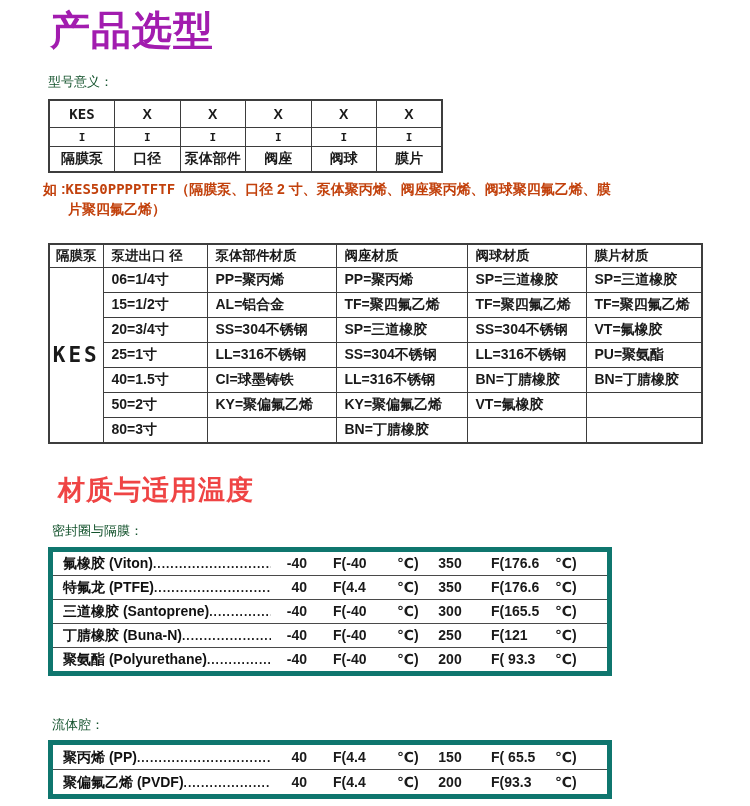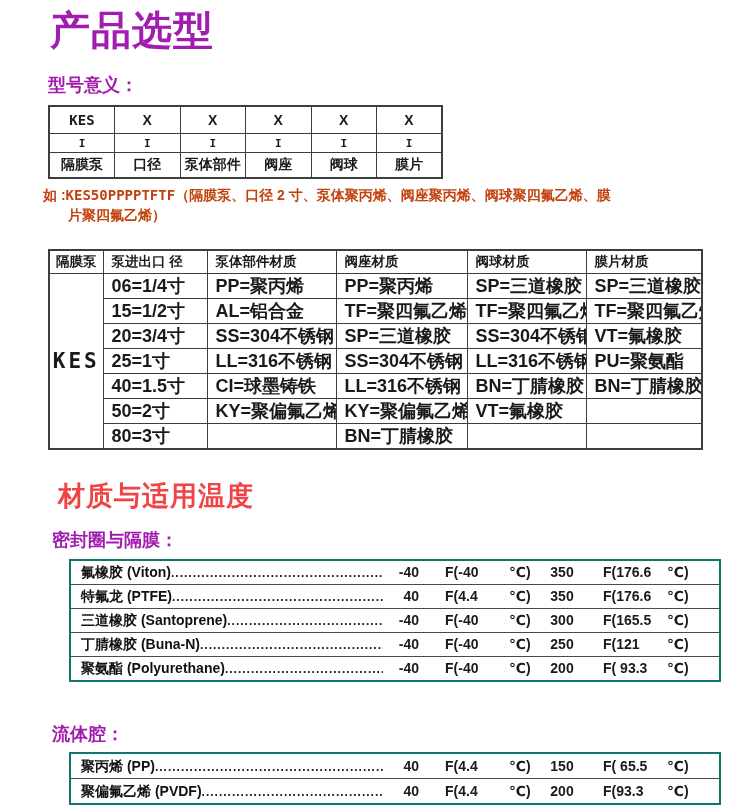--- a/index.html
+++ b/index.html
@@ -12,53 +12,53 @@
   .h1 {
     margin:0 0 0 50px; padding-top:13px;
     font-size:40px; line-height:34px; font-weight:bold;
     color:#a21caf; letter-spacing:1px;
   }
   .h2 {
     margin:30px 0 0 58px;
     font-size:27px; line-height:32px; font-weight:bold;
     color:#ef4444; letter-spacing:1px;
   }
-  .lbl { font-size:18px; font-weight:700; color:#a21caf; }
+  .lbl { font-size:13px; font-weight:400; color:#14532d; }
   .lbl-model { margin:26px 0 0 48px; }
   .lbl-seal  { margin:16px 0 0 52px; }
   .lbl-fluid { margin:40px 12px 0 52px; }
   
   table { border-collapse:collapse; table-layout:fixed; }
   .model-table { width:395px; margin:8px 0 0 48px; border:2px solid #3d3d3d; }
   .model-table td {
     border:1px solid #3d3d3d; text-align:center;
     font-size:14px; font-weight:700; padding:0;
   }
   .model-table tr:nth-child(1) td { height:26px; }
   .model-table tr:nth-child(2) td { height:18px; font-size:11px; font-family:"DejaVu Sans Mono",monospace; }
   .model-table tr:nth-child(3) td { height:24px; }
   .mono { font-family:"DejaVu Sans Mono","Liberation Mono",monospace; }
   
   .example { margin:6px 0 0 43px; font-size:14px; line-height:20px; font-weight:700; color:#c2410c; width:660px; }
   .example .l2 { padding-left:25px; }
   
   .sel-table { width:653px; margin:24px 0 0 48px; border:2px solid #3d3d3d; }
   .sel-table th, .sel-table td {
-    border:1px solid #3d3d3d; font-size:18px; font-weight:700;
+    border:1px solid #3d3d3d; font-size:14px; font-weight:700;
     text-align:left; padding:0 0 0 8px; white-space:nowrap; overflow:hidden;
   }
   .sel-table th { height:22px; font-size:13.5px; }
   .sel-table td { height:24px; }
   .sel-table th.center { text-align:center; padding:0; }
   .sel-table td.kes {
     text-align:center; padding:0; font-size:21px; letter-spacing:3px;
     font-family:"DejaVu Sans Mono","Liberation Mono",monospace; font-weight:700;
   }
   
-  .temp-table { width:652px; margin:7px 0 0 69px; border:2px solid #0f766e; box-sizing:border-box; }
+  .temp-table { width:564px; margin:7px 0 0 48px; border:5px solid #0f766e; box-sizing:border-box; }
   .temp-table.fluid { margin-top:6px; }
   .trow {
     display:flex; align-items:baseline;
     line-height:23px; height:23px;
     padding:0 20px 0 10px; white-space:nowrap;
   }
   .temp-table.fluid .trow { line-height:24px; height:24px; }
   .trow + .trow { border-top:1.5px solid #4a4a4a; }
   .tname { font-size:14px; font-weight:700; color:#111; }
   .dots { flex:1 1 auto; overflow:hidden; min-width:8px; font-size:12px; font-weight:600; }

